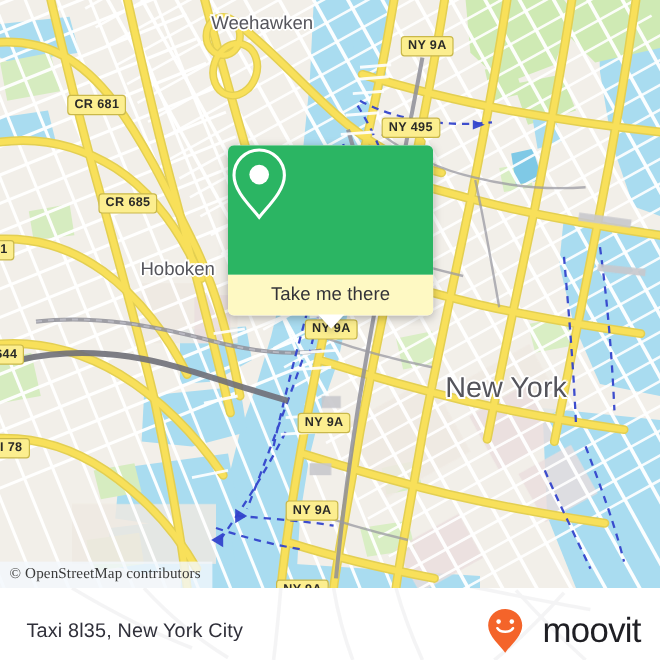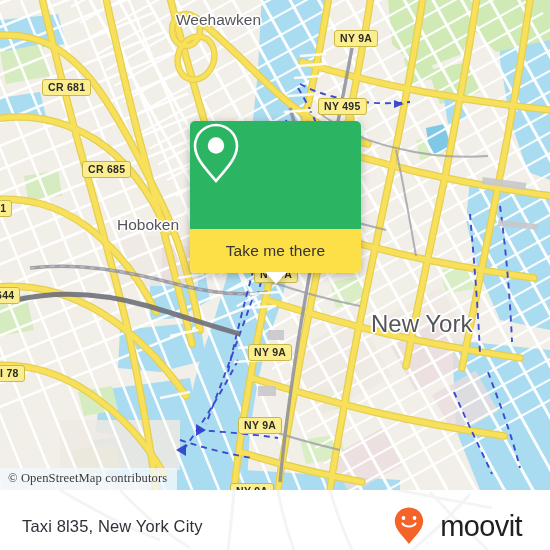--- a/index.html
+++ b/index.html
@@ -79,22 +79,22 @@
     background: #fff;
   }
   .callout-top {
     background: #2bb563;
     height: 108px;
     display: flex;
     align-items: center;
     justify-content: center;
   }
   .callout-btn {
-    height: 44px;
-    background: #fde047;
+    height: 34px;
+    background: #fef9c3;
     display: flex;
     align-items: center;
     justify-content: center;
     color: #333338;
     font-size: 15.5px;
     letter-spacing: .1px;
     font-family: "Liberation Sans", sans-serif;
   }
   .callout-tail {
     position: absolute;
@@ -120,21 +120,21 @@
     left: 22px; top: 50%;
     transform: translateY(-50%);
     font-size: 16.5px;
     color: #30303a;
     letter-spacing: .15px;
     white-space: nowrap;
     font-family: "Liberation Sans", sans-serif;
   }
   .brand {
     position: absolute;
-    right: 28px; top: 50%;
+    right: 16px; top: 50%;
     transform: translateY(-50%);
     display: flex;
     align-items: center;
     gap: 15px;
   }
   .brand-word {
     font-size: 29px;
     color: #1f1f24;
     letter-spacing: -.6px;
     font-family: "Liberation Sans", sans-serif;
@@ -442,21 +442,21 @@
           <rect x="258" y="386" width="18" height="10"></rect>
           <rect x="482" y="180" width="44" height="7" transform="rotate(8 504 184)"></rect>
           <rect x="498" y="222" width="40" height="6" transform="rotate(6 518 225)"></rect>
         </g>
 
         <path d="M16,300 C60,290 106,294 148,306 C182,316 212,326 240,334" stroke="#6f6f78" stroke-width="5" fill="none" opacity=".9"></path>
 
       </g>
     </svg>
 
-    <div class="shield" style="left:42px;  top:79px;">CR 681</div>
+    <div class="shield" style="left:56px;  top:79px;">CR 681</div>
     <div class="shield" style="left:82px;  top:149px;margin-top:12px;">CR 685</div>
     <div class="shield" style="left:-12px; top:200px;">01</div>
     <div class="shield" style="left:-10px; top:287px;">644</div>
     <div class="shield" style="left:-6px;  top:365px;">I 78</div>
     <div class="shield" style="left:334px; top:30px;">NY 9A</div>
     <div class="shield" style="left:318px; top:98px;">NY 495</div>
     <div class="shield" style="left:254px; top:266px;">NY 9A</div>
     <div class="shield" style="left:248px; top:344px;">NY 9A</div>
     <div class="shield" style="left:238px; top:417px;">NY 9A</div>
     <div class="shield" style="left:230px; top:483px;">NY 9A</div>

